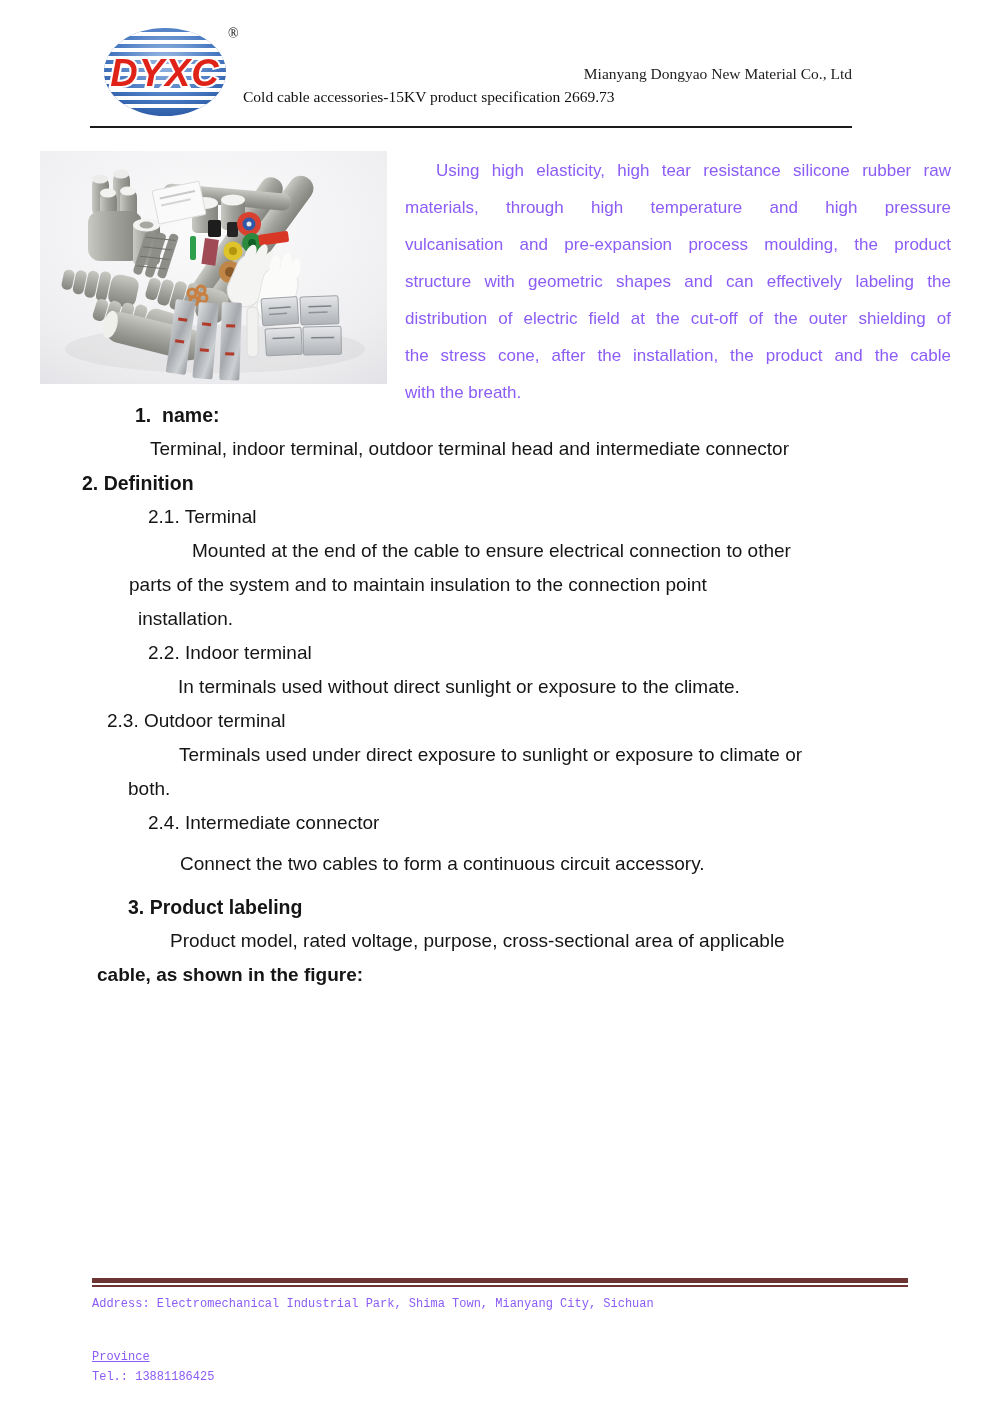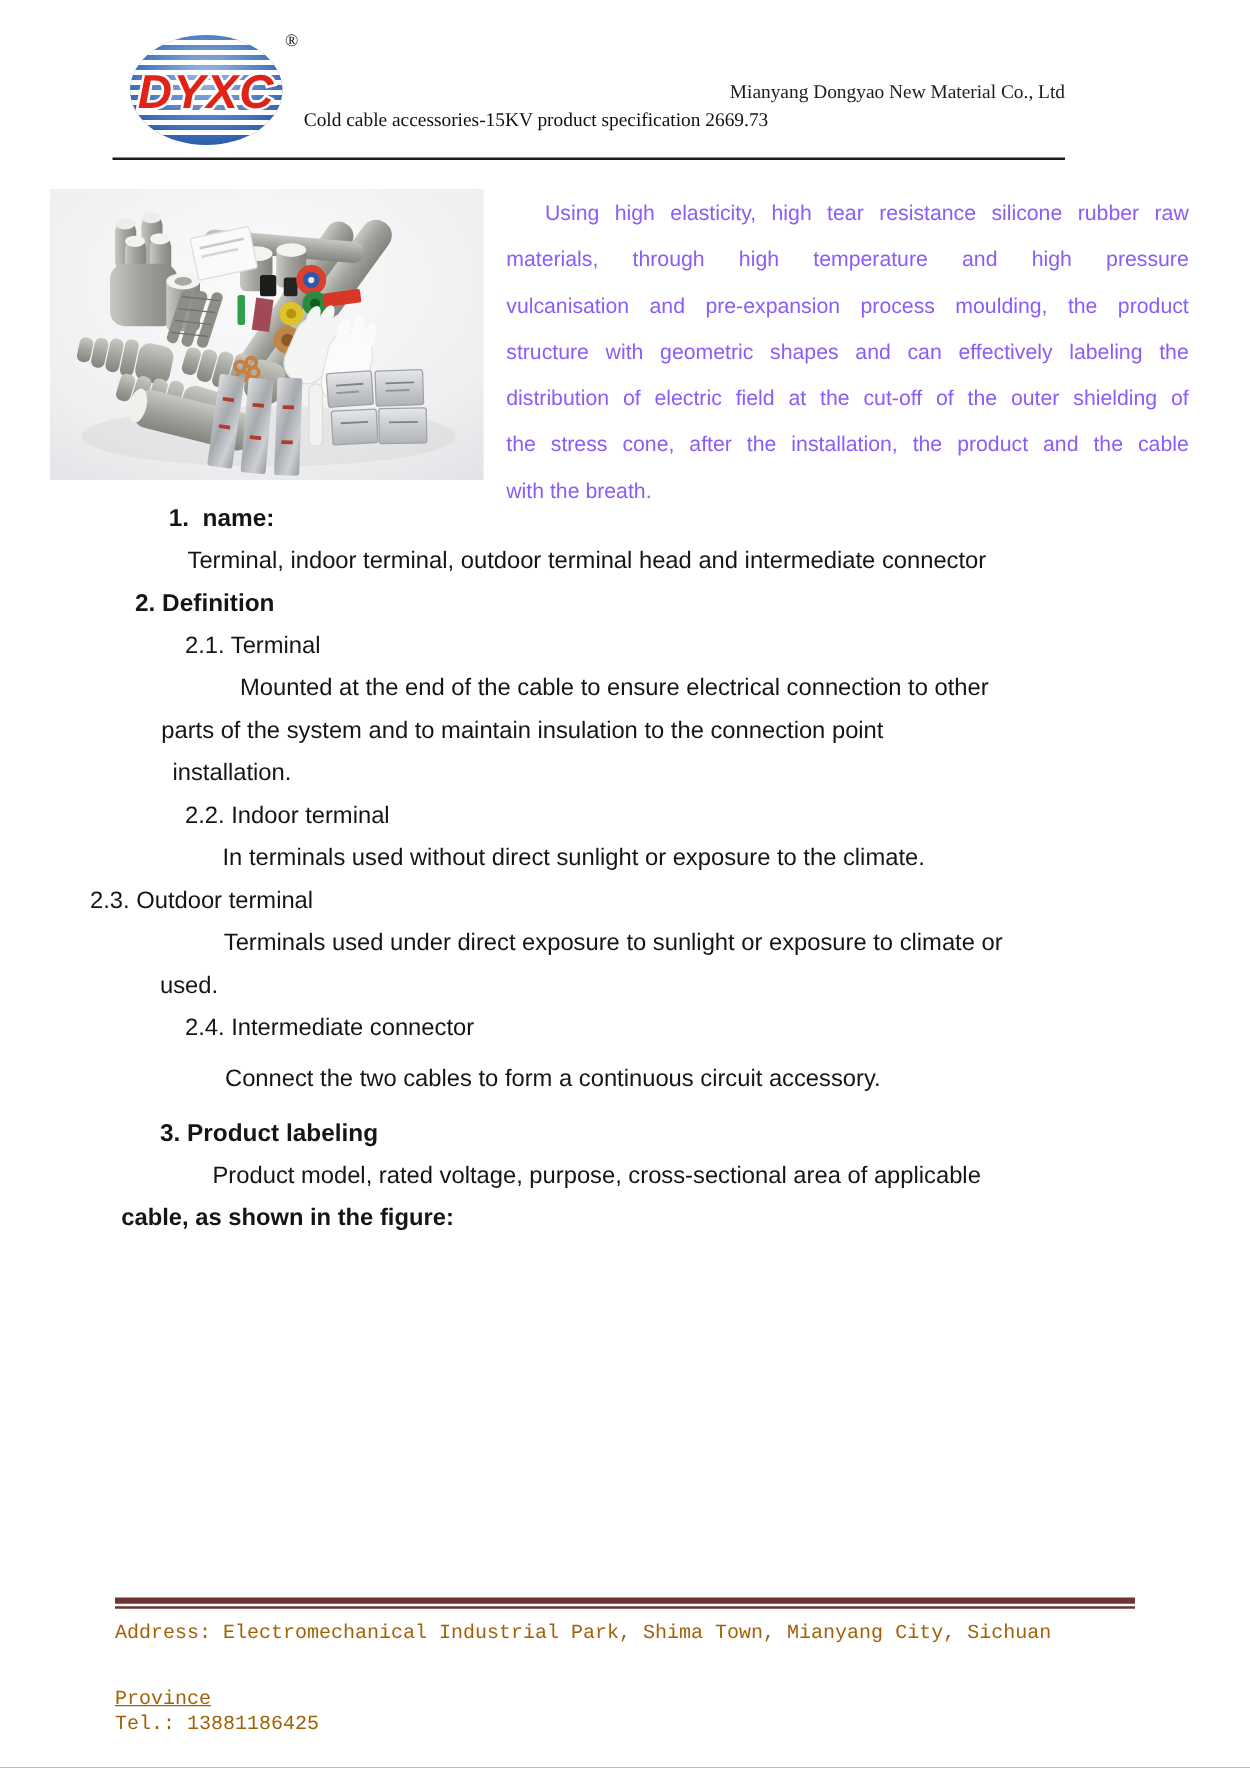--- a/index.html
+++ b/index.html
@@ -41,45 +41,45 @@
   .intro .ln { text-align:justify; text-align-last:justify; }
   .intro .ln.first { text-indent:31px; }
   .intro .ln.last { text-align-last:auto; }
 
   
   .content { position:absolute; top:398px; left:0; width:960px; font-size:19px; }
   .content .ln { line-height:34px; white-space:pre-wrap; }
   .content .h { font-weight:bold; font-size:19.5px; }
   .l0  { padding-left:135px; }
   .l1  { padding-left:150px; }
-  .l2  { padding-left:108px; }
+  .l2  { padding-left:82px; }
   .l3  { padding-left:148px; }
   .l4  { padding-left:192px; }
   .l5  { padding-left:129px; }
   .l6  { padding-left:138px; }
   .l7  { padding-left:148px; }
   .l8  { padding-left:178px; }
-  .l9  { padding-left:72px; }
+  .l9  { padding-left:72px;margin-left:35px; }
   .l10 { padding-left:179px; }
   .l11 { padding-left:128px; }
   .l12 { padding-left:148px; }
   .l13 { padding-left:180px; margin-top:7px; }
   .l14 { padding-left:128px; margin-top:9px; }
   .l15 { padding-left:170px; }
   .l16 { padding-left:97px;font-weight:bold; }
 
   
   .footer-rule {
     position:absolute; top:1278px; left:92px; width:816px; height:9px;
     box-sizing:border-box;
     border-top:5px solid #6d3434; border-bottom:2px solid #6d3434;
   }
   .ft {
     position:absolute; left:92px;
-    font-family:"Liberation Mono", monospace; font-size:16px; color:#a16207;
+    font-family:"Liberation Mono", monospace; font-size:12px; color:#8b5cf6;
     white-space:pre;
   }
   .ft1 { top:1297px; }
   .ft2 { top:1350px;text-decoration:underline; }
   .ft3 { top:1370px; }
 </style>
 </head>
 <body>
 
 <div class="page">
@@ -324,21 +324,21 @@
     <div class="ln l1">Terminal, indoor terminal, outdoor terminal head and intermediate connector</div>
     <div class="ln h l2">2. Definition</div>
     <div class="ln l3">2.1. Terminal</div>
     <div class="ln l4">Mounted at the end of the cable to ensure electrical connection to other</div>
     <div class="ln l5">parts of the system and to maintain insulation to the connection point</div>
     <div class="ln l6">installation.</div>
     <div class="ln l7">2.2. Indoor terminal</div>
     <div class="ln l8">In terminals used without direct sunlight or exposure to the climate.</div>
     <div class="ln l9">2.3. Outdoor terminal</div>
     <div class="ln l10">Terminals used under direct exposure to sunlight or exposure to climate or</div>
-    <div class="ln l11">used.</div>
+    <div class="ln l11">both.</div>
     <div class="ln l12">2.4. Intermediate connector</div>
     <div class="ln l13">Connect the two cables to form a continuous circuit accessory.</div>
     <div class="ln h l14">3. Product labeling</div>
     <div class="ln l15">Product model, rated voltage, purpose, cross-sectional area of applicable</div>
     <div class="ln l16">cable, as shown in the figure:</div>
   </div>
 
   <div class="footer-rule"></div>
   <div class="ft ft1">Address: Electromechanical Industrial Park, Shima Town, Mianyang City, Sichuan</div>
   <div class="ft ft2">Province</div>

